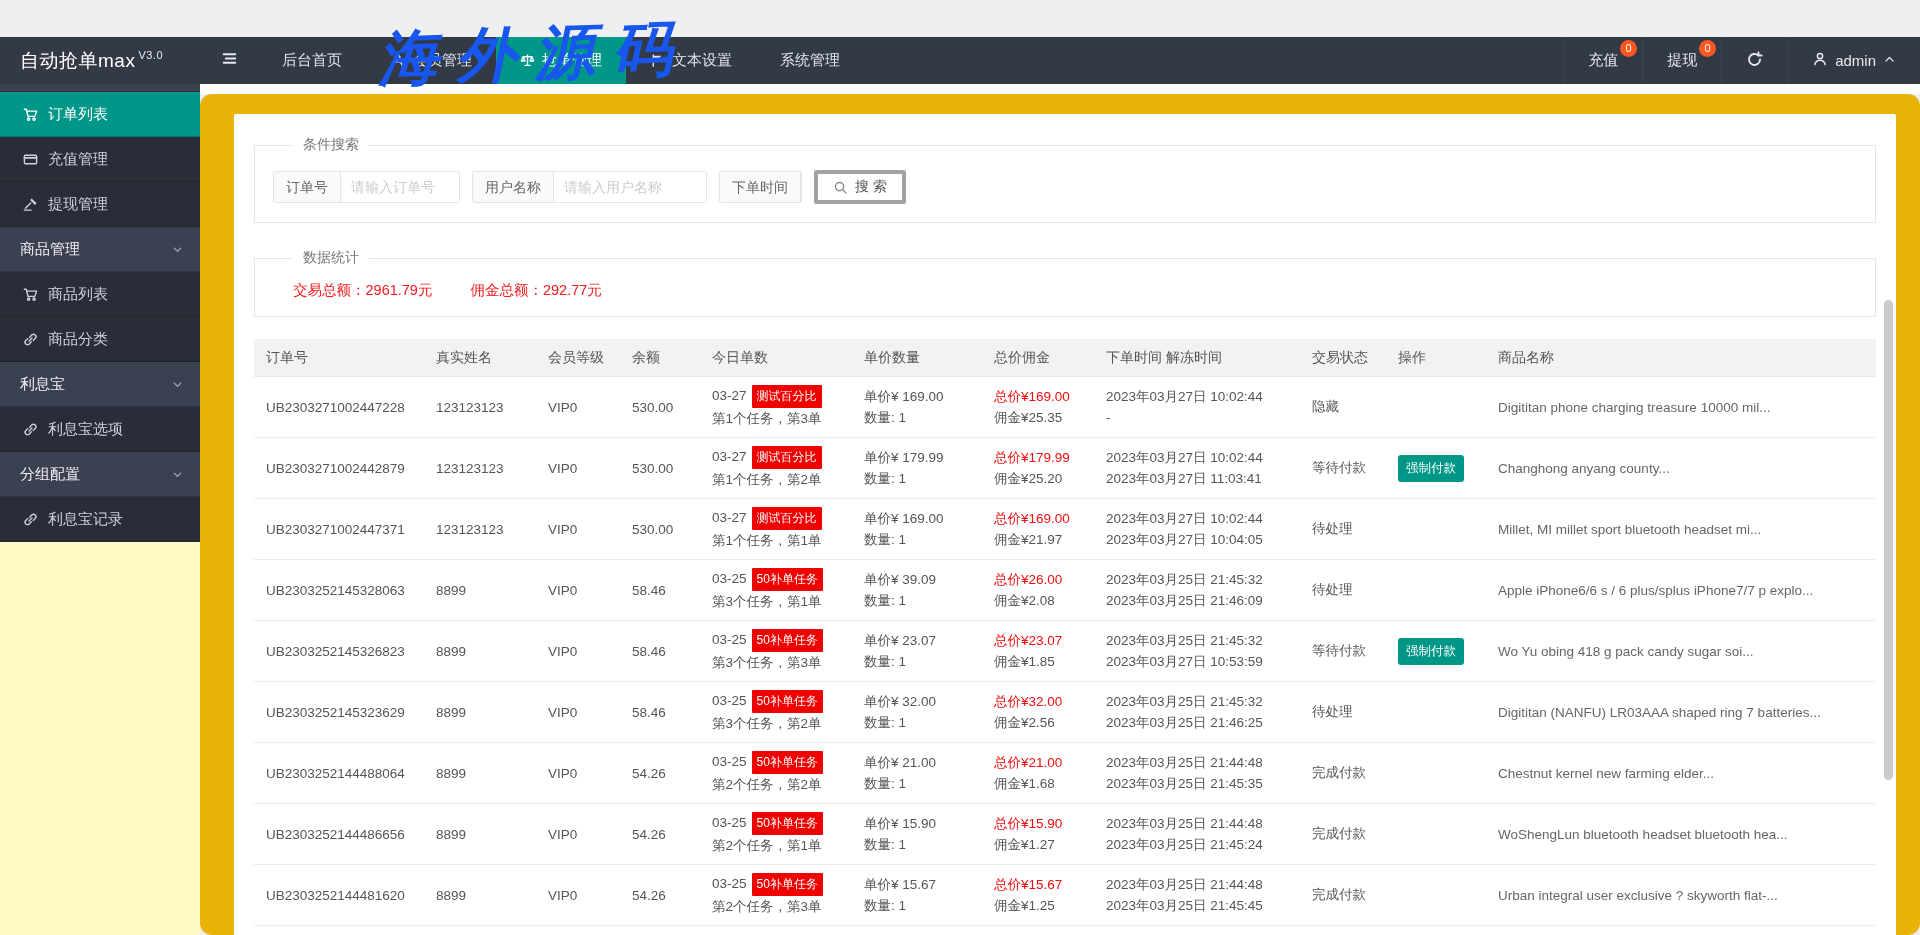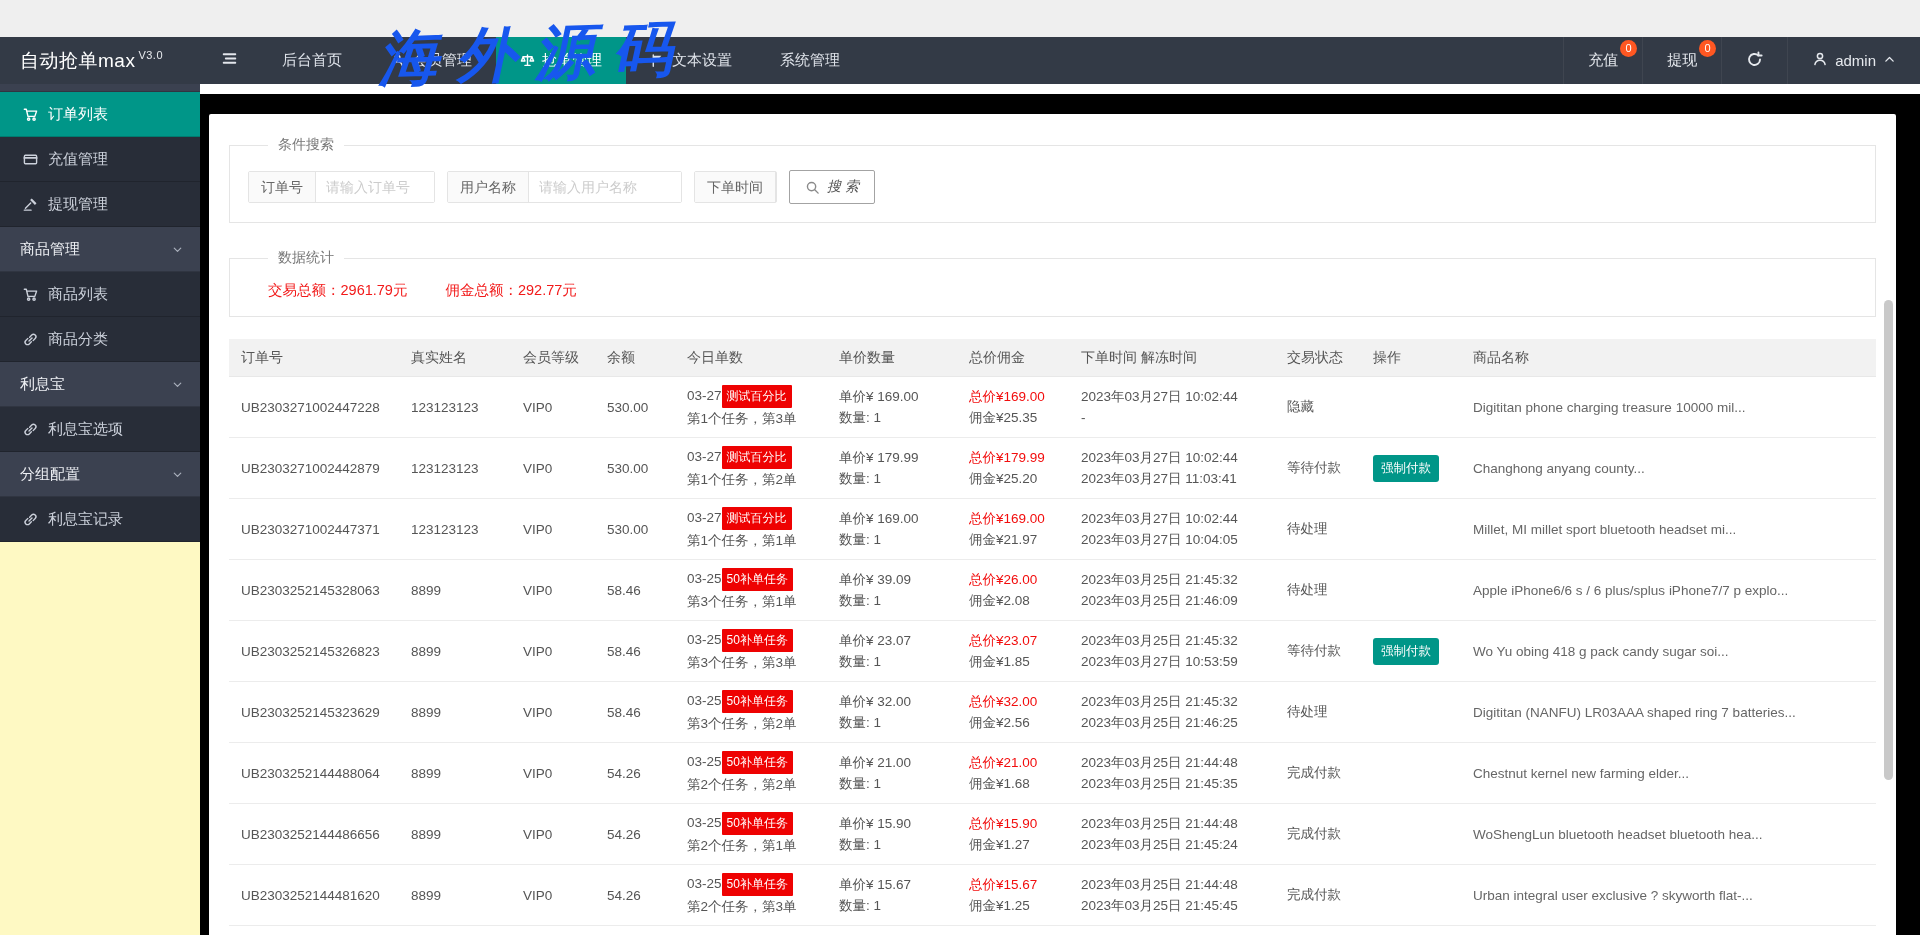--- a/index.html
+++ b/index.html
@@ -26,47 +26,47 @@
   .side-group { background:#3b4150; color:#eef0f4; padding:0 16px 0 20px; }
   .side-group .sg-chev { margin-left:auto; color:#aab0bc; display:flex; }
   .side-item { background:#282d38; color:#ccd1db; padding-left:22px; gap:10px; }
   .side-item.active { background:#009688; color:#fff; }
   .sico { display:flex; align-items:center; width:16px; justify-content:center; }
 
   
   .main { position:absolute; top:47px; left:200px; right:0; bottom:0; overflow:hidden; }
   .breadcrumb { height:47px; background:#fff; display:flex; align-items:center; padding-left:18px; font-size:15px; color:#666; gap:8px; }
   .bc-arrows { color:#999; font-size:19px; line-height:1; position:relative; top:-1px; }
-  .content { position:absolute; top:47px; left:0; right:0; bottom:0; background:#000000; padding:20px 24px 0 9px; overflow:hidden; }
+  .content { position:absolute; top:47px; left:0; right:0; bottom:0; background:#eab308; padding:20px 24px 0 34px; overflow:hidden;border-radius:12px; }
   .card { background:#fff; border-radius:2px; padding:16px 20px; min-height:1200px; }
 
   
   .fs { border:1px solid #e5e5e5; padding:16px 18px 18px; margin-top:6px; }
   .fs legend { margin-left:20px; padding:0 10px; color:#777; font-size:14px; }
   .fs.stats-fs { margin-top:26px; padding:14px 18px 16px; }
   .search-row { display:flex; align-items:center; }
   .igroup { display:flex; height:32px; border:1px solid #e4e4e4; border-radius:2px; margin-right:12px; background:#fff; }
   .ilabel { background:#fafafa; border-right:1px solid #e4e4e4; padding:0 12px; line-height:30px; color:#666; font-size:14px; white-space:nowrap; }
   .iinput { border:none; outline:none; padding:0 10px; font-size:14px; color:#333; font-family:inherit; }
   .iinput::placeholder { color:#ccc; }
   .w1 { width:118px; } .w2 { width:152px; } .w3 { width:288px; }
-  .search-btn { display:flex; align-items:center; gap:7px; height:34px; padding:0 15px; background:#fff; border:1px solid #a3a3a3; border-radius:2px; color:#555; font-size:14px; cursor:pointer; font-family:inherit;font-style:italic; }
+  .search-btn { display:flex; align-items:center; gap:7px; height:34px; padding:0 15px; background:#fff; border:4px solid #a3a3a3; border-radius:2px; color:#555; font-size:14px; cursor:pointer; font-family:inherit; }
   .search-btn .sicon { color:#8a8a8a; display:flex; }
   .stats-line { font-size:14.5px; color:#f21a1a;margin-left:20px; }
   .stats-line span { margin-right:34px; }
 
   
   .tbl { margin-top:22px; }
   .t-head, .t-row { display:grid; grid-template-columns:170px 112px 84px 80px 152px 130px 112px 206px 86px 100px minmax(0,1fr); align-items:center; }
   .t-head { background:#f2f2f2; height:38px; color:#555; font-size:14px; border-bottom:1px solid #e8e8e8; }
   .t-head .t-cell { font-weight:normal; }
   .t-cell { padding:0 10px 0 12px; white-space:nowrap; overflow:hidden; }
   .t-row { min-height:61px; border-bottom:1px solid #ececec; font-size:13.5px; color:#555; }
   .t-row .ln { line-height:21px; }
-  .day-badge { display:inline-block; background:#ee0202; color:#fff; font-size:12px; padding:1px 5px; border-radius:1px; }
+  .day-badge { display:inline-block; background:#ee0202; color:#fff; font-size:12px; padding:1px 5px; margin-left:5px; border-radius:1px; }
   .red { color:#f20d0d; }
   .force-btn { background:#009688; color:#fff; border:none; border-radius:3px; font-size:12.5px; padding:5px 8px; cursor:pointer; font-family:inherit; }
   .product { color:#666; }
 
   
   .watermark { position:absolute; left:378px; top:14px; z-index:50; font-family:"DejaVu Serif","Liberation Serif",serif; font-style:italic; font-weight:bold; font-size:60px; letter-spacing:18px; color:#1757ee; transform:rotate(-2deg); pointer-events:none; }
   .scroll-thumb { position:absolute; left:1884px; top:300px; width:9px; height:480px; background:#c9c9c9; border-radius:5px; z-index:20; }
 </style>
 </head>
 <body>

